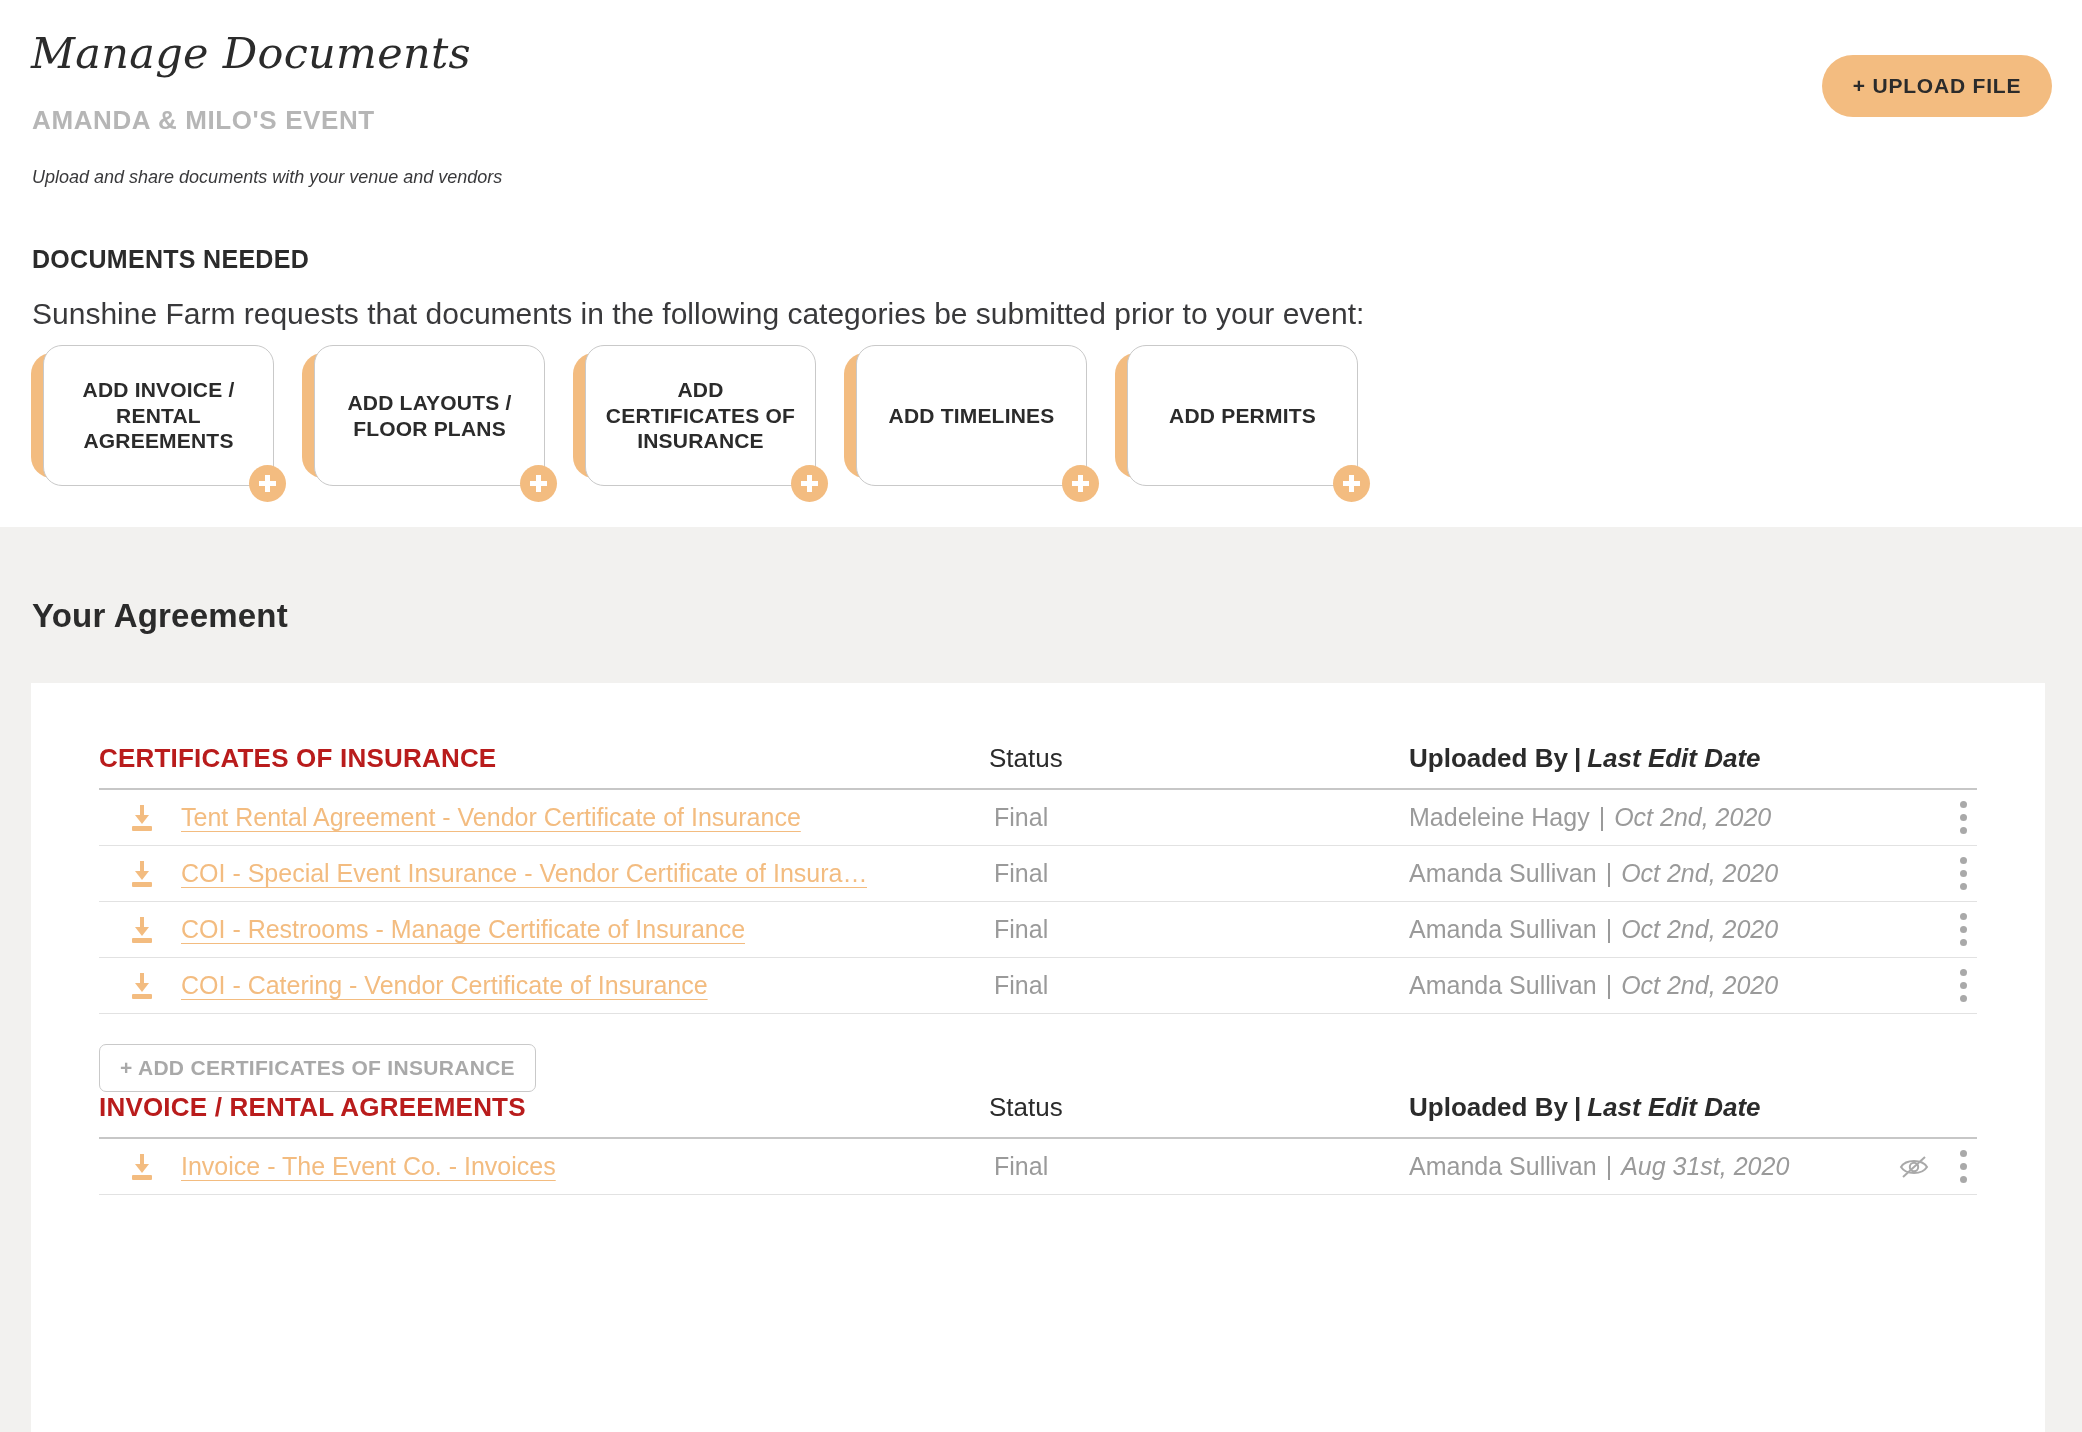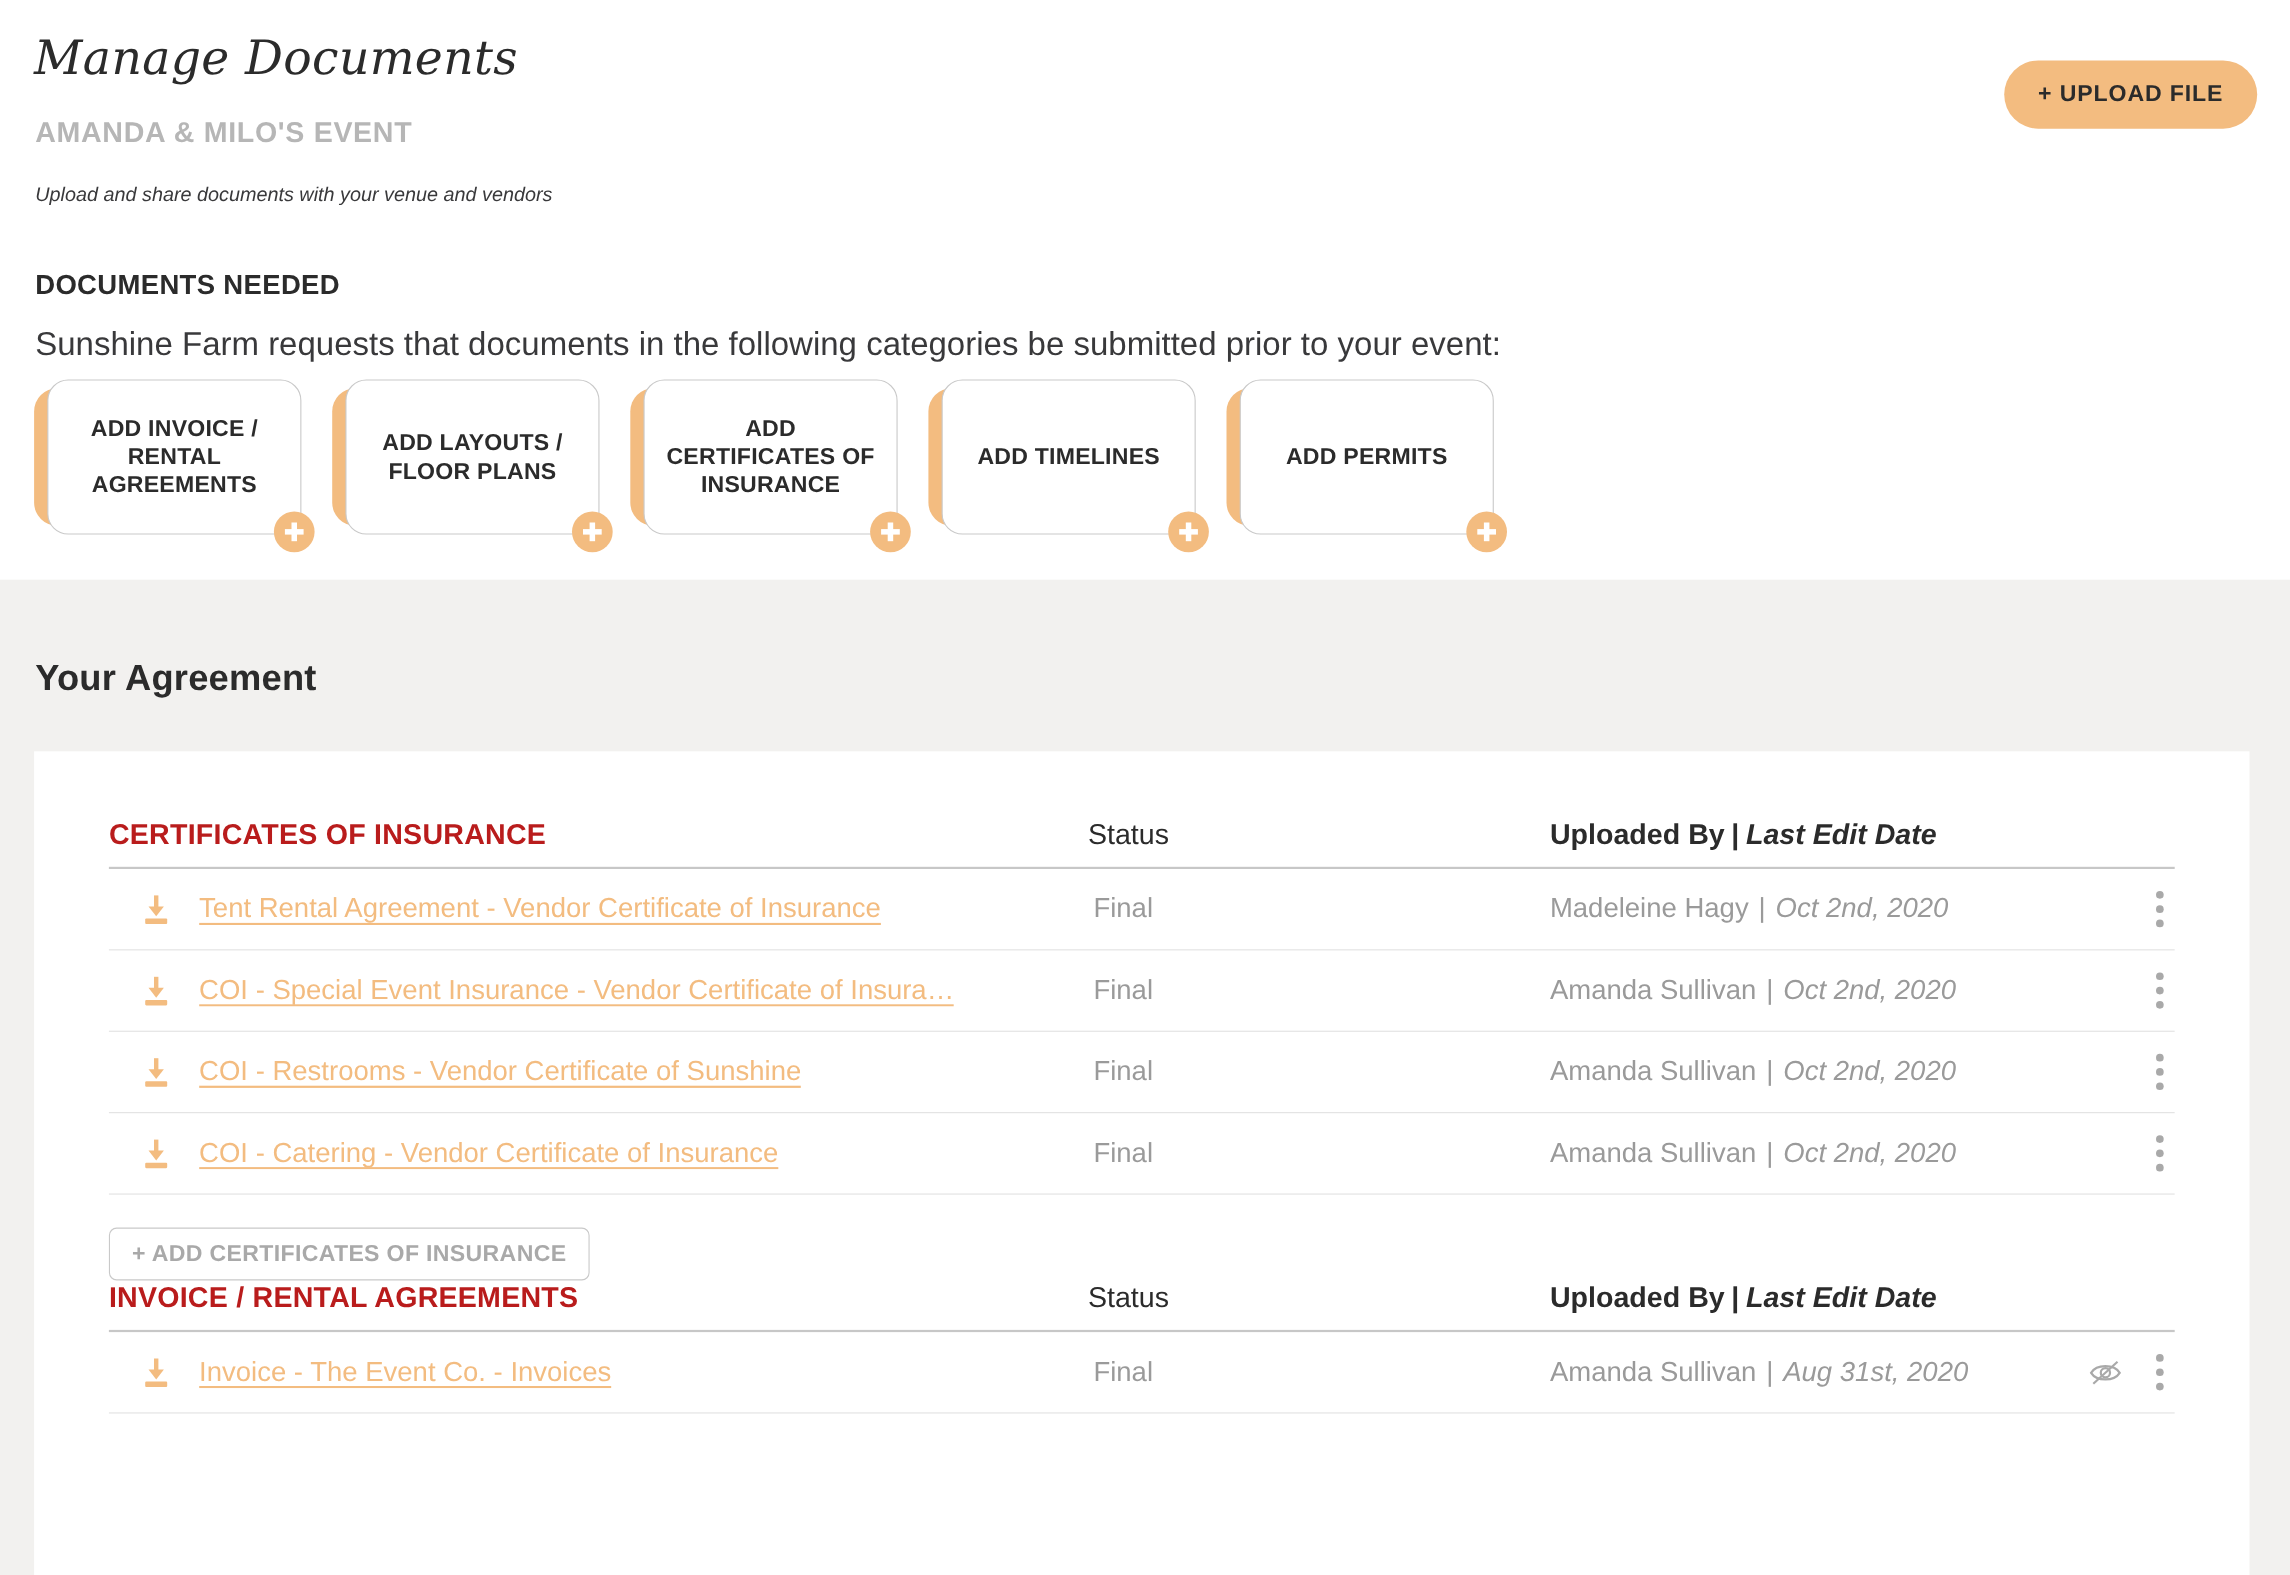--- a/index.html
+++ b/index.html
@@ -230,21 +230,21 @@
     white-space: nowrap;
     text-align: left;
   }
   .th-meta .sep { font-weight: 700; margin: 0 6px; }
   .th-meta .bold-part { font-weight: 700; }
   .th-meta .ital-part { font-weight: 700; font-style: italic; }
 
   .doc-row {
     display: flex;
     align-items: center;
-    height: 74px;
+    height: 56px;
     border-bottom: 1.5px solid #e2e2e2;
   }
   .doc-row:last-of-type { border-bottom: 1.5px solid #e2e2e2; }
 
   .name-cell {
     display: flex;
     align-items: center;
     gap: 26px;
     padding-left: 30px;
     width: 890px;
@@ -448,21 +448,21 @@
                 <span></span>
               </span>
             </div>
           </div><div class="doc-row">
             <div class="name-cell">
               <span class="dl-icon">
                 <span class="shaft"></span>
                 <span class="head"></span>
                 <span class="tray"></span>
               </span>
-              <span class="doc-link">COI - Restrooms - Vendor Certificate of Sunshine</span>
+              <span class="doc-link">COI - Restrooms - Manage Certificate of Insurance</span>
             </div>
             <div class="status-cell">Final</div>
             <div class="meta-cell"><span>Amanda Sullivan</span><span class="sep">|</span><span class="date">Oct 2nd, 2020</span></div>
             <div class="actions-cell">
               <span class="kebab">
                 <span></span>
                 <span></span>
                 <span></span>
               </span>
             </div>

